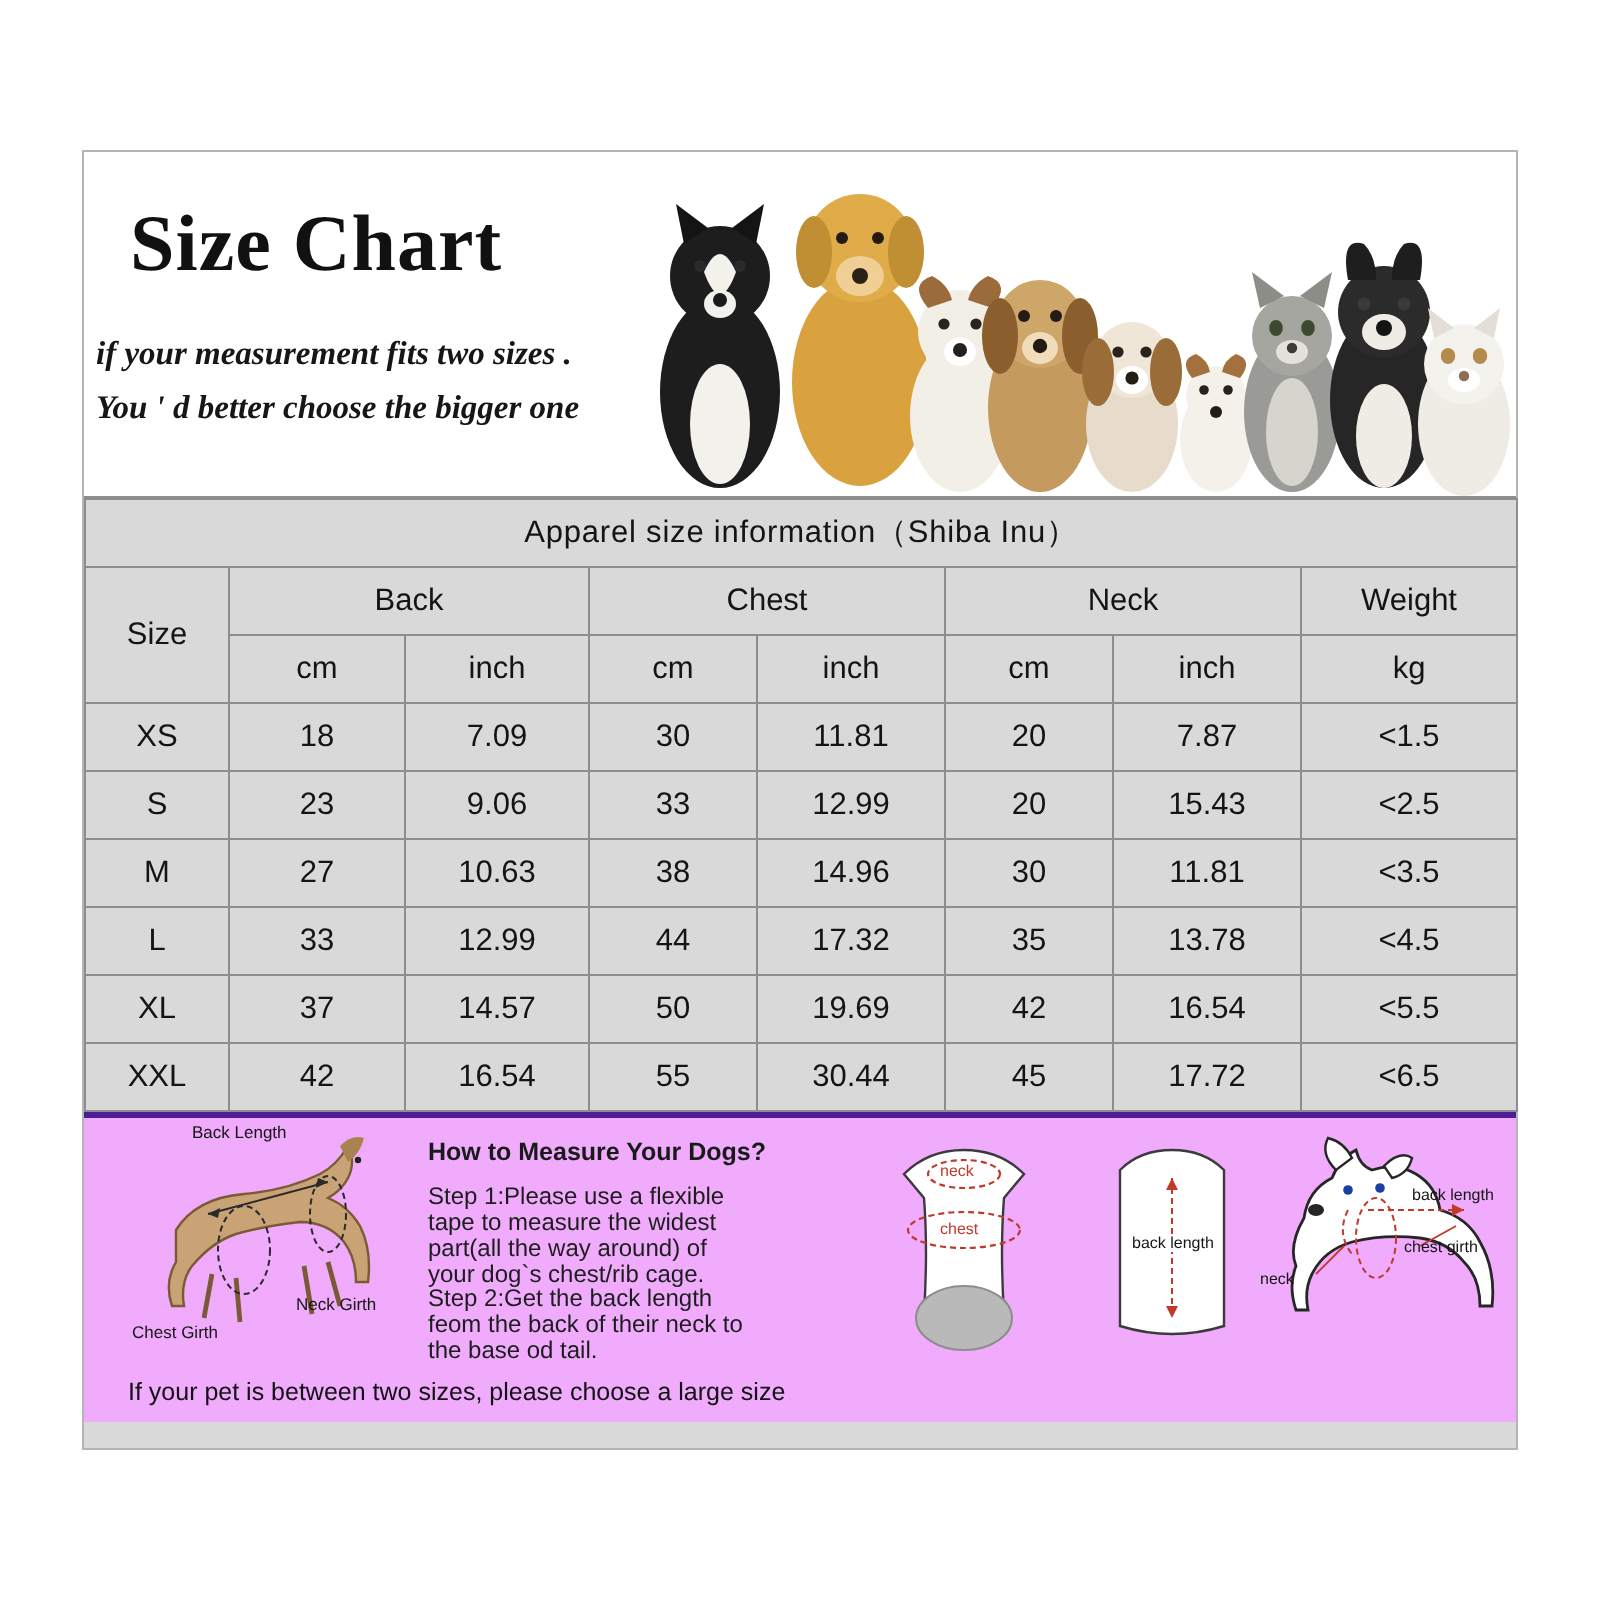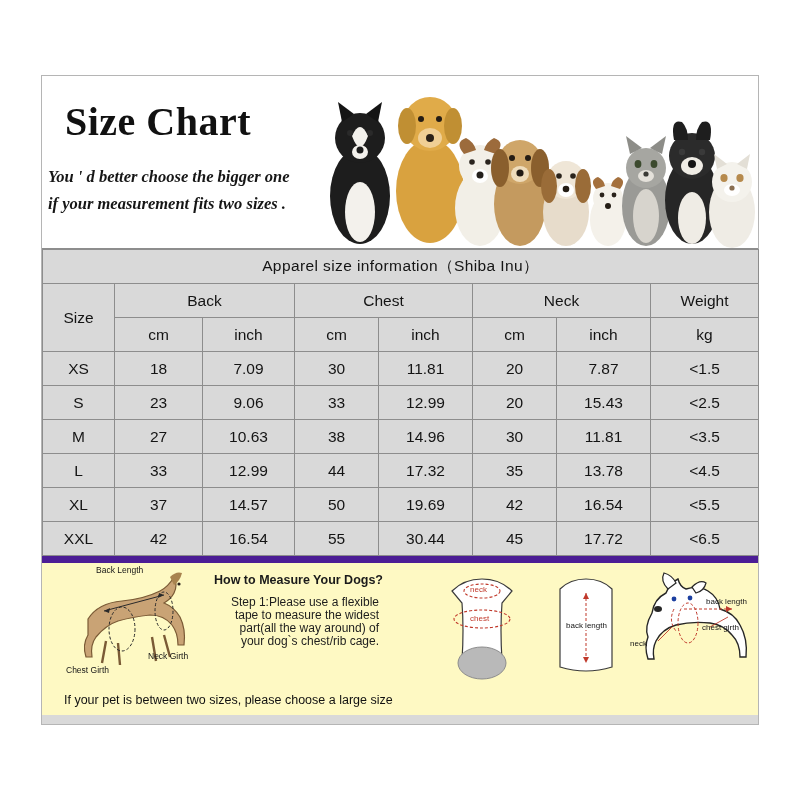--- a/index.html
+++ b/index.html
@@ -92,23 +92,22 @@
   }
   .grp-head td { font-size: 15.5px; height: 28px; margin-left: 26px; }
   .unit-row td { font-size: 14.5px; height: 27px; }
   .size-col { font-size: 15.5px; }
   .data-row td { height: 34px; margin-left: 48px; }
 
   
   .bottom {
     position: relative;
     height: 152px;
-    background: #fef9c3;
-    border-top: 7px solid #4c1d95;
-    text-align: right;
+    background: #f0abfc;
+    border-top: 3px solid #4c1d95;
   }
   .howto-title {
     position: absolute;
     left: 172px;
     top: 10px;
     font-size: 12.5px;
     font-weight: bold;
     color: #1a1a1a;
   }
   .step {
@@ -139,22 +138,22 @@
 </style>
 </head>
 <body>
 
 <div id="root">
   <div class="sheet">
 
     <div class="banner">
       <div class="banner-title">Size Chart</div>
       <div class="banner-sub">
+        <div>if your measurement fits two sizes .</div>
         <div>You ' d better choose the bigger one</div>
-        <div>if your measurement fits two sizes .</div>
       </div>
 
       <div class="dogstrip">
         <svg width="450" height="172" viewBox="0 0 450 172">
           <rect x="0" y="0" width="450" height="172" fill="#ffffff"></rect>
 
           <g>
             <ellipse cx="122" cy="115" rx="34" ry="52" fill="#d9a23f"></ellipse>
             <circle cx="122" cy="48" r="27" fill="#e0ab49"></circle>
             <ellipse cx="99" cy="50" rx="9" ry="18" fill="#c08f33"></ellipse>
@@ -371,20 +370,21 @@
 
           <ellipse cx="62" cy="62" rx="13" ry="22" fill="none" stroke="#2a2a2a" stroke-width="1" stroke-dasharray="3 2"></ellipse>
         </svg>
         <div class="lbl" style="left:36px; top:-2px; font-size:8.5px;">Back Length</div>
         <div class="lbl" style="left:88px; top:84px; font-size:8.5px;">Neck Girth</div>
         <div class="lbl" style="left:6px; top:98px; font-size:8.5px;">Chest Girth</div>
       </div>
 
       <div class="howto-title">How to Measure Your Dogs?</div>
       <div class="step step1">Step 1:Please use a flexible tape to measure the widest part(all the way around) of your dog`s chest/rib cage.</div>
+      <div class="step step2">Step 2:Get the back length feom the back of their neck to the base od tail.</div>
 
       <div class="dia" style="left:388px; top:8px; width:110px; height:112px;">
         <svg width="110" height="112" viewBox="0 0 110 112">
           <path d="M22 20 q12 -12 30 -12 q18 0 30 12 l-10 12 q-2 26 0 58 q-20 8 -40 0 q2 -32 0 -58 z" fill="#ffffff" stroke="#3b3b3b" stroke-width="1.2"></path>
           <ellipse cx="52" cy="20" rx="18" ry="7" fill="none" stroke="#c0392b" stroke-width="1.1" stroke-dasharray="3 2"></ellipse>
           <ellipse cx="52" cy="48" rx="28" ry="9" fill="none" stroke="#c0392b" stroke-width="1.1" stroke-dasharray="3 2"></ellipse>
           <ellipse cx="52" cy="92" rx="24" ry="16" fill="#b9b9b9" stroke="#8d8d8d" stroke-width="1"></ellipse>
         </svg>
         <div class="lbl lbl-red" style="left:40px; top:14px;">neck</div>
         <div class="lbl lbl-red" style="left:40px; top:43px;">chest</div>

